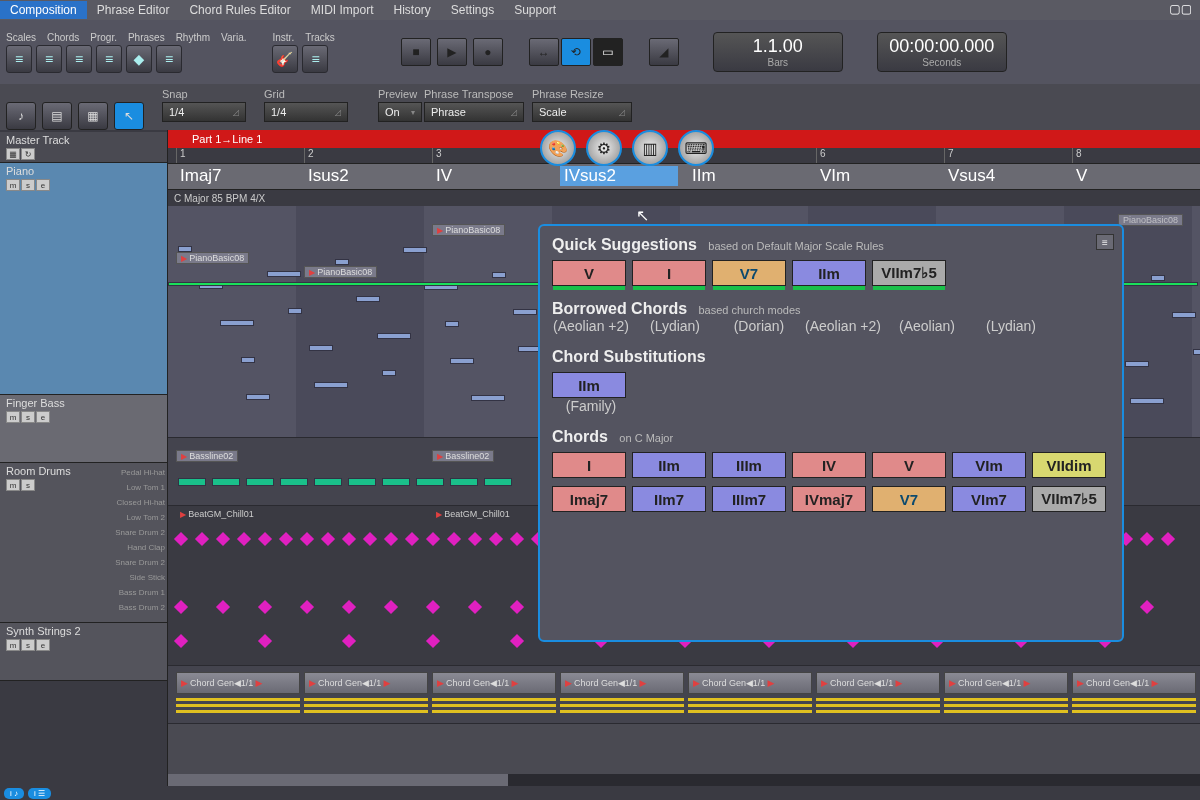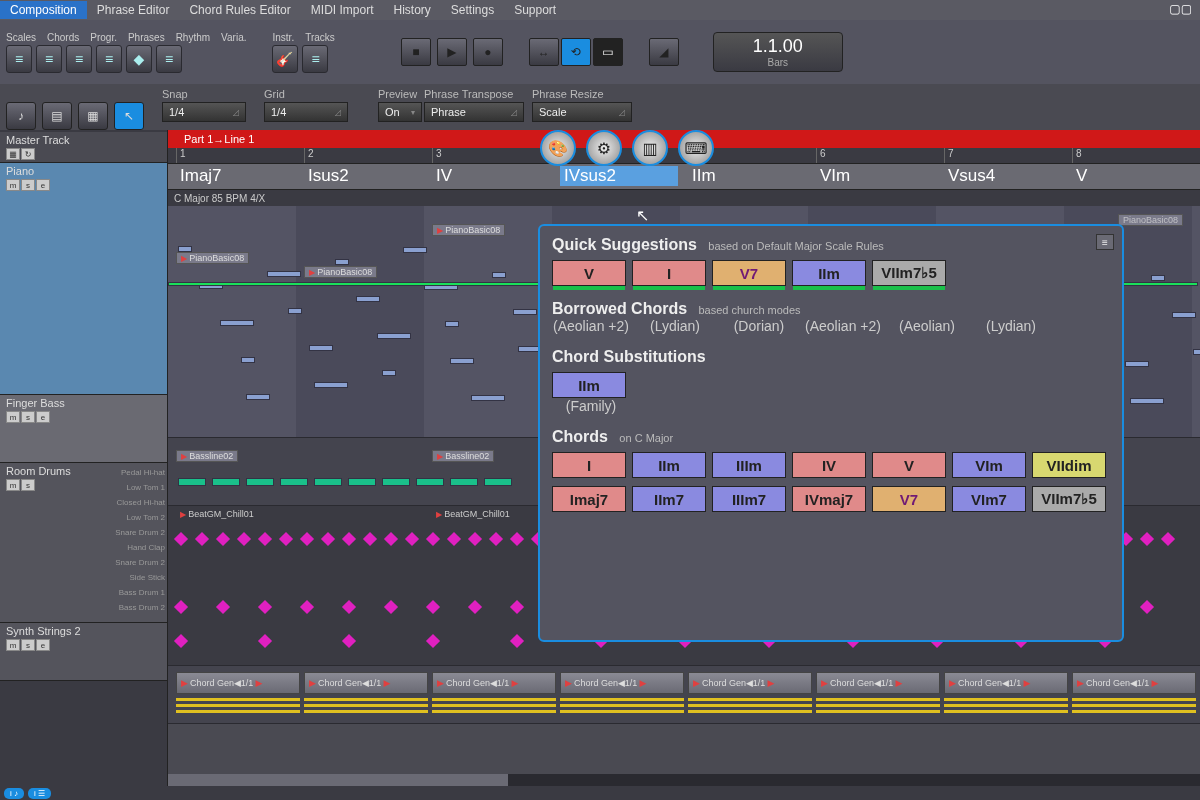--- a/index.html
+++ b/index.html
@@ -40,21 +40,21 @@
 .track-head{padding:2px 6px;font-size:11px}
 .mse{display:flex;gap:1px;margin-top:2px}
 .mse span{width:14px;height:12px;background:#ccc;color:#333;font-size:8px;display:flex;align-items:center;justify-content:center;border:1px solid #888}
 .tr-piano{background:#5a88b0;height:232px}
 .tr-bass{background:#6a6a72;height:68px}
 .tr-drums{background:#54545c;height:160px}
 .tr-strings{background:#54545c;height:58px}
 .drum-lanes{position:absolute;right:2px;top:2px;font-size:8px;color:#999;text-align:right;line-height:15px}
 
 .arrange{flex:1;position:relative;overflow:hidden;background:#4a4a52}
-.partbar{height:18px;background:#d01818;color:#fff;font-size:11px;padding-left:16px;display:flex;align-items:center}
+.partbar{height:18px;background:#d01818;color:#fff;font-size:11px;padding-left:24px;display:flex;align-items:center}
 .ruler{height:16px;background:#3a3a42;position:relative;border-bottom:1px solid #222}
 .ruler .tick{position:absolute;top:0;font-size:10px;color:#ccc;border-left:1px solid #666;height:100%;padding-left:3px}
 .chordrow{height:26px;background:#6a6a72;position:relative;border-bottom:1px solid #222;color:#fff;font-size:17px}
 .chordrow .ch{position:absolute;top:2px;padding:0 4px}
 .chordrow .ch.sel{background:#5aa0e0}
 .metarow{height:16px;background:#3a3a42;font-size:10px;color:#ccc;padding-left:6px;display:flex;align-items:center}
 .tracks-area{position:relative}
 .lane{position:absolute;left:0;right:0;border-bottom:1px solid #2a2a30}
 .lane.piano{top:0;height:232px;background:repeating-linear-gradient(to right,#545464 0 128px,#4a4a5a 128px 256px)}
 .lane.bass{top:232px;height:68px;background:#44444e}
@@ -73,21 +73,21 @@
 .circ{width:36px;height:36px;border-radius:50%;border:2px solid #1a8de0;background:radial-gradient(#eee,#888);display:flex;align-items:center;justify-content:center;font-size:16px;color:#222}
 
 .panel{position:absolute;top:224px;left:538px;width:586px;height:418px;background:#545460;border:2px solid #1a8de0;border-radius:6px;padding:10px 12px;z-index:30;color:#eee}
 .panel h3{font-size:16px;font-weight:600;display:inline-block;margin-right:8px}
 .panel .sub{font-size:11px;color:#bbb}
 .panel-row{margin-bottom:14px}
 .chips{display:flex;gap:6px;margin-top:6px;flex-wrap:wrap}
 .chip{height:26px;min-width:74px;border:1px solid #222;display:flex;align-items:center;justify-content:center;font-size:15px;font-weight:600;position:relative;padding:0 8px}
 .chip.red{background:#e08a8a;color:#222}
 .chip.blue{background:#8a8ae0;color:#222}
-.chip.orange{background:#e0b070;color:#701a75}
+.chip.orange{background:#e0b070;color:#0c4a6e}
 .chip.grey{background:#aaa;color:#222}
 .chip.yel{background:#d8d870;color:#222}
 .chip .bar{position:absolute;bottom:-5px;left:0;height:4px}
 .modes{display:flex;gap:6px}
 .modes div{width:78px;text-align:center;font-size:14px;color:#ccc}
 .more{text-align:right;font-size:11px;color:#ccc;margin-top:6px}
 .ham{position:absolute;top:8px;right:8px;width:18px;height:16px;background:#6a6a74;border:1px solid #333;display:flex;align-items:center;justify-content:center;font-size:10px}
 
 .status{position:absolute;bottom:0;left:0;right:0;height:14px;background:#3a3a42;display:flex;align-items:center;gap:4px;padding-left:4px}
 .status .pill{height:11px;padding:0 6px;background:#1a8de0;border-radius:5px;font-size:8px;color:#fff;display:flex;align-items:center}
@@ -145,20 +145,24 @@
   </div>
   <div class="mode-btns">
     <div class="tp-btn">↔</div>
     <div class="tp-btn on">⟲</div>
     <div class="tp-btn" style="background:#222;color:#fff">▭</div>
   </div>
   <div class="tp-btn">◢</div>
   <div class="counter">
     <span class="big">1.1.00</span>
     <span class="sm">Bars</span>
+  </div>
+  <div class="counter">
+    <span class="big">00:00:00.000</span>
+    <span class="sm">Seconds</span>
   </div>
 </div>
 
 <div class="paramrow">
   <div class="view-btns">
     <div class="vb">♪</div>
     <div class="vb">▤</div>
     <div class="vb">▦</div>
     <div class="vb on">↖</div>
   </div>

